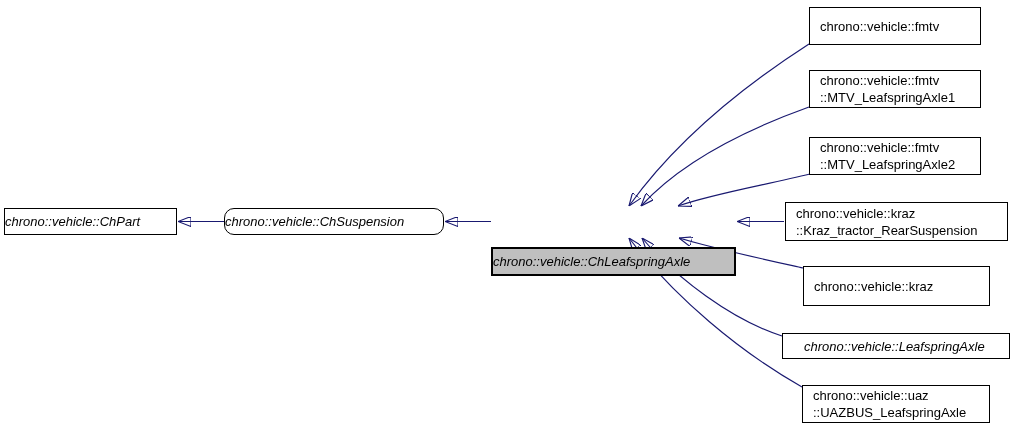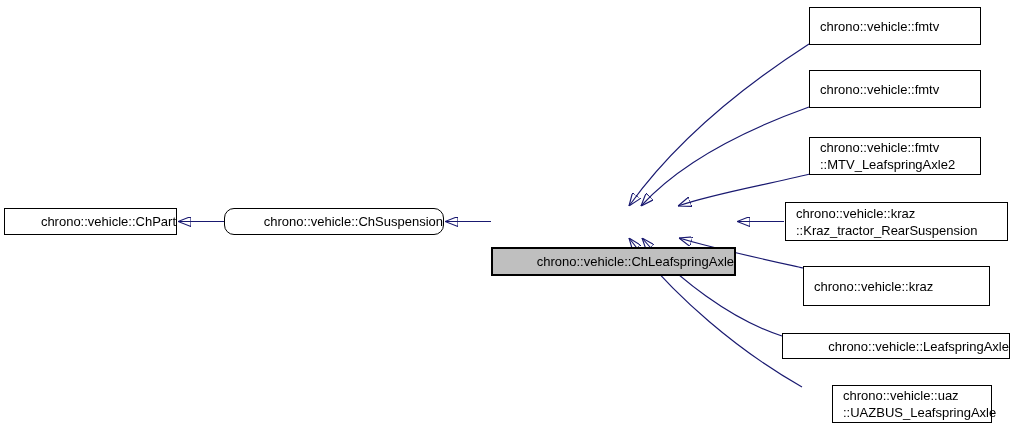--- a/index.html
+++ b/index.html
@@ -28,21 +28,21 @@
     background: #ffffff;
     color: #000000;
     font-size: 13px;
     line-height: 17px;
     display: flex;
     flex-direction: column;
     justify-content: center;
     white-space: nowrap;
   }
   .node.multi { align-items: flex-start; padding-left: 10px; justify-content: center; }
-  .node.single { align-items: flex-end; }
+  .node.single { align-items: flex-start; font-style: italic; }
   .node.current {
     border-width: 2px;
     background: var(--hl, #bfbfbf);
     z-index: 2;
     margin-top: 40px;
   }
 </style>
 </head>
 <body>
 
@@ -76,38 +76,39 @@
   <div class="node single current" style="left:491px; top:207px; width:245px; height:29px;">
     <span>chrono::vehicle::ChLeafspringAxle</span>
   </div>
 
   <div class="node multi" style="left:809px; top:7px; width:172px; height:38px;">
     <span>chrono::vehicle::fmtv</span>
   </div>
 
   <div class="node multi" style="left:809px; top:70px; width:172px; height:38px;">
     <span>chrono::vehicle::fmtv</span>
+    <span>::MTV_LeafspringAxle1</span>
   </div>
 
   <div class="node multi" style="left:809px; top:137px; width:172px; height:38px;">
     <span>chrono::vehicle::fmtv</span>
     <span>::MTV_LeafspringAxle2</span>
   </div>
 
   <div class="node multi" style="left:785px; top:202px; width:223px; height:39px;">
     <span>chrono::vehicle::kraz</span>
     <span>::Kraz_tractor_RearSuspension</span>
   </div>
 
   <div class="node multi" style="left:803px; top:266px; width:187px; height:40px;">
     <span>chrono::vehicle::kraz</span>
   </div>
 
   <div class="node single" style="left:782px; top:333px; width:228px; height:26px;padding-left:21px;">
     <span>chrono::vehicle::LeafspringAxle</span>
   </div>
 
-  <div class="node multi" style="left:832px; top:385px; width:160px; height:38px;">
+  <div class="node multi" style="left:802px; top:385px; width:188px; height:38px;">
     <span>chrono::vehicle::uaz</span>
     <span>::UAZBUS_LeafspringAxle</span>
   </div>
 
 </div>
 
 </body></html>

